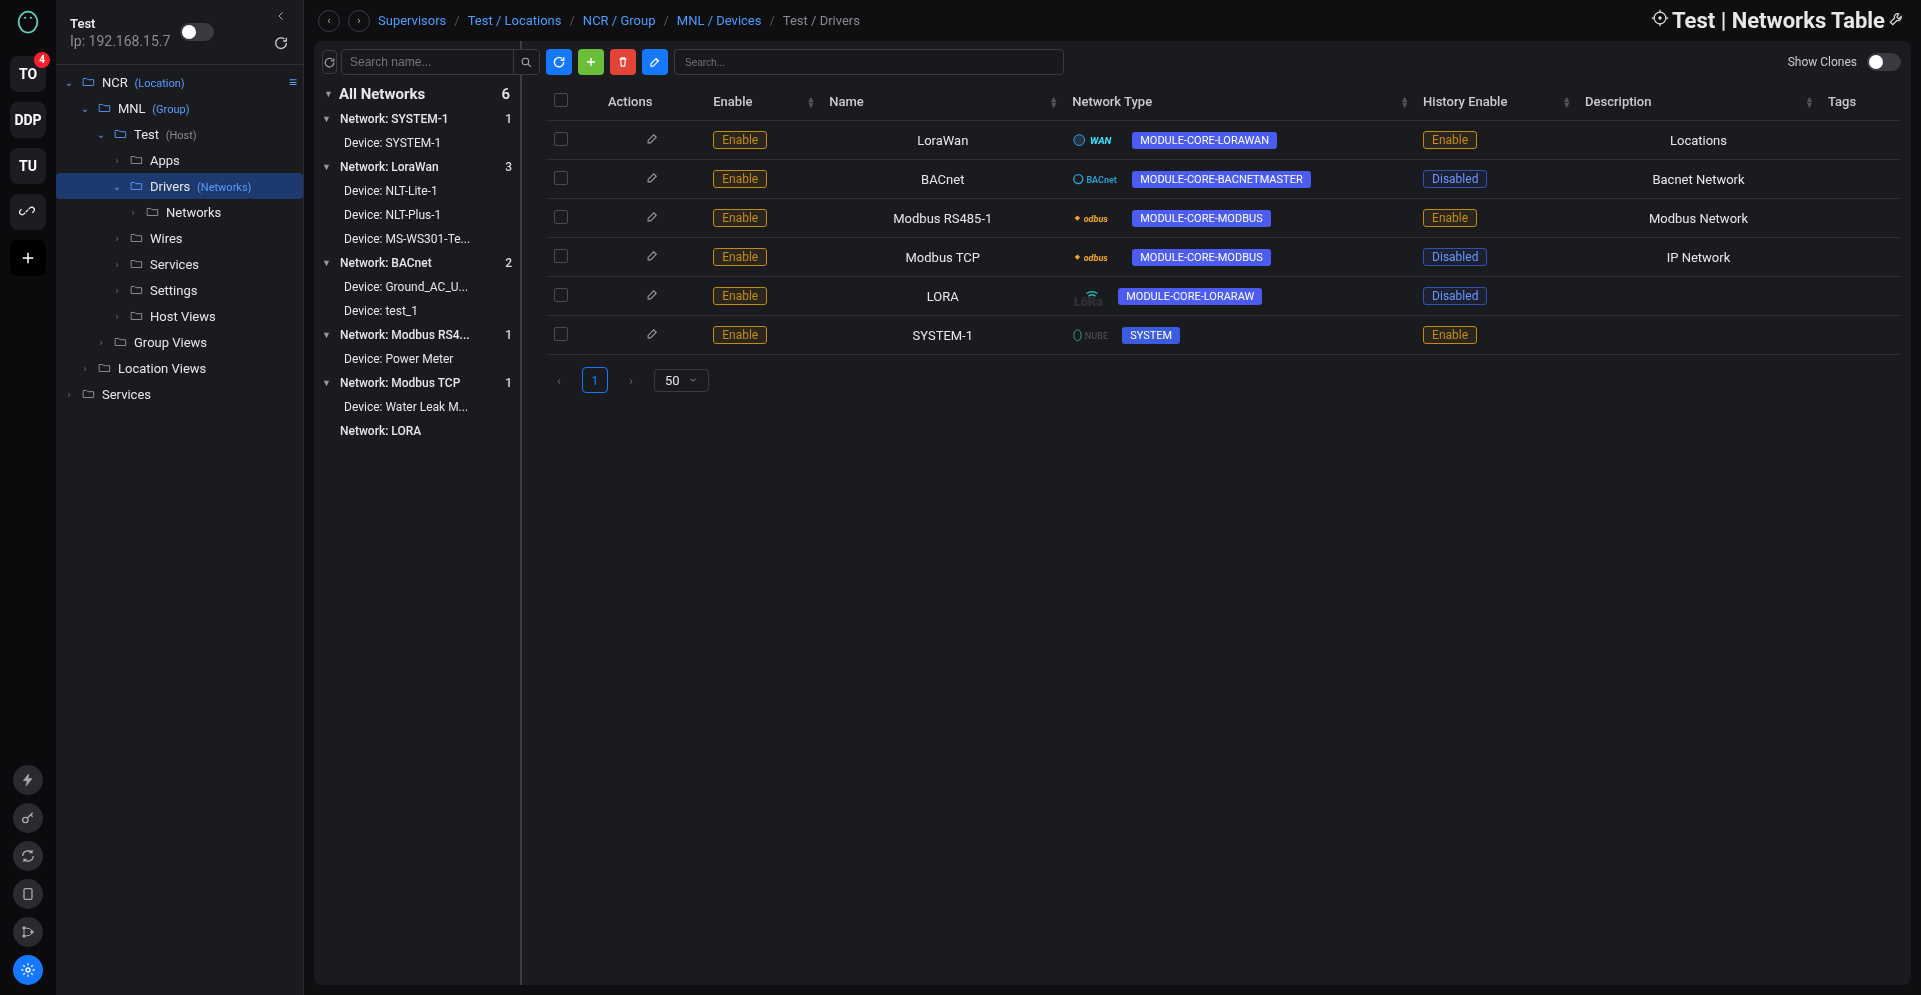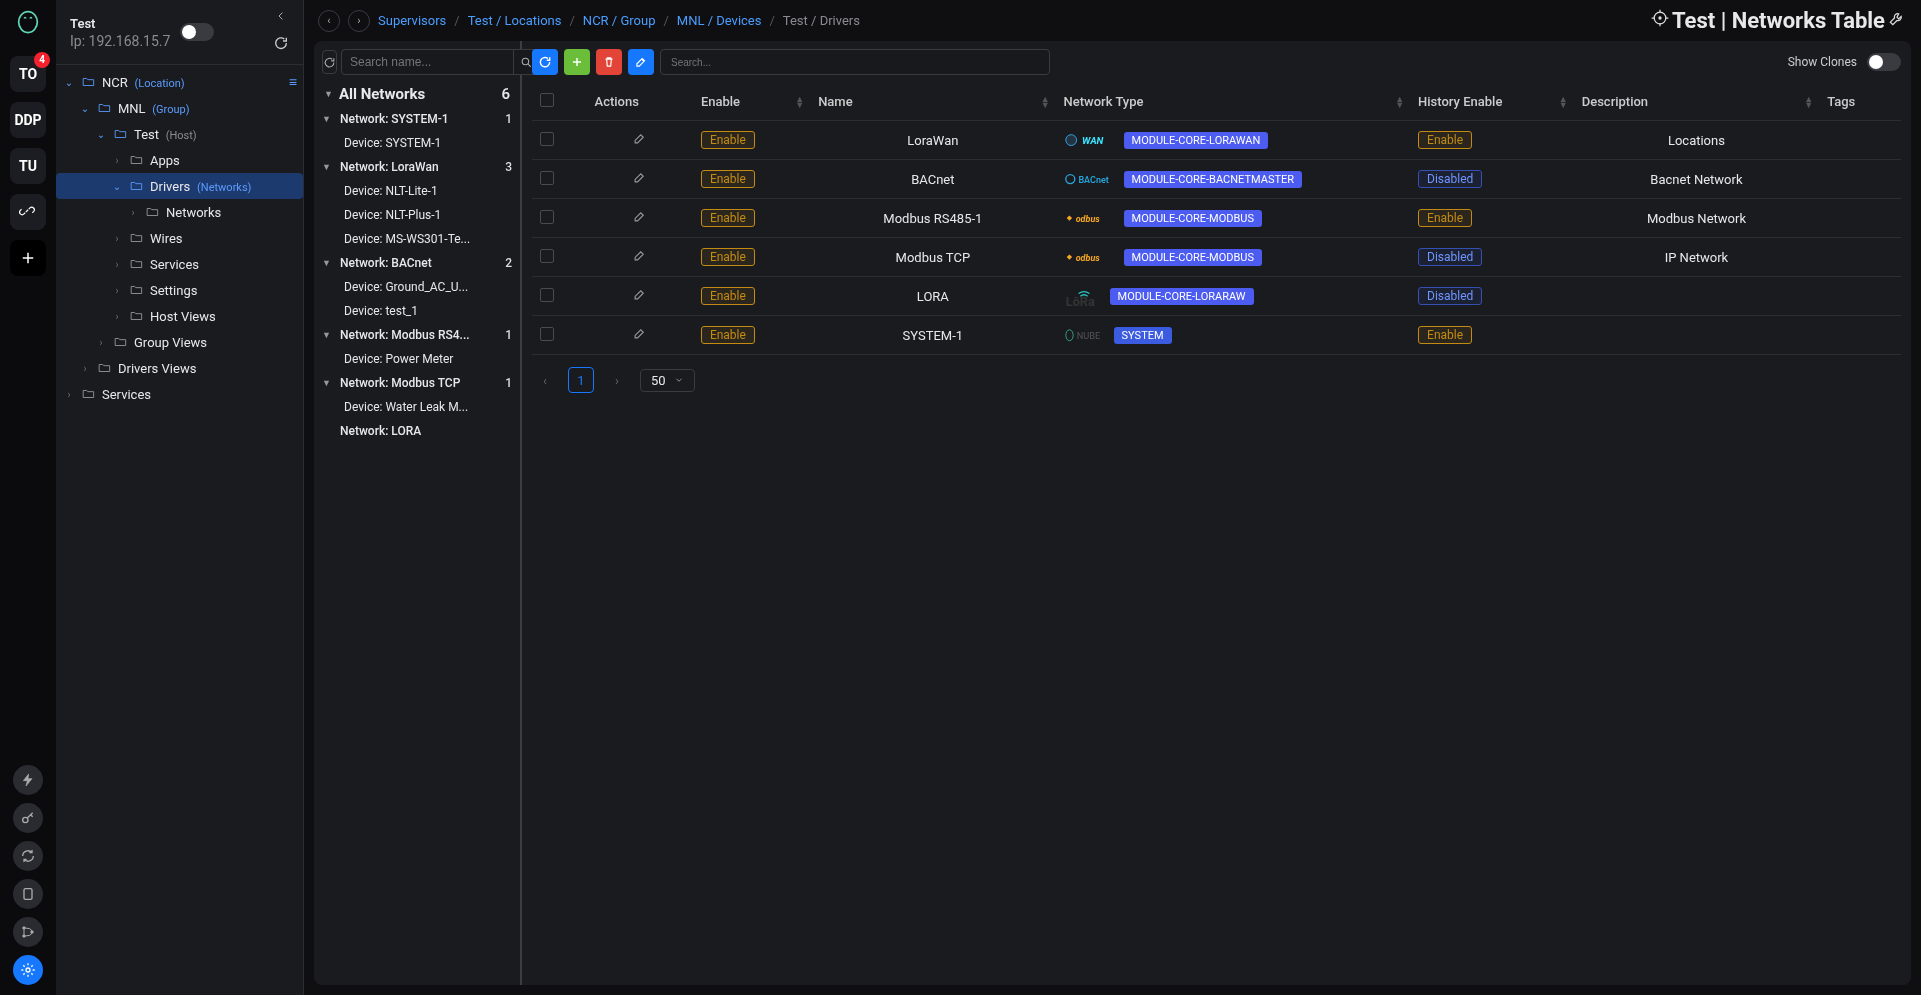--- a/index.html
+++ b/index.html
@@ -72,21 +72,21 @@
 
   .topbar{display:flex;align-items:center;padding:8px 4px 8px 4px;gap:8px;}
   .navbtn{width:22px;height:22px;border:1px solid #3a3b41;border-radius:50%;display:flex;align-items:center;justify-content:center;cursor:pointer;color:#aaa;font-size:11px;}
   .crumbs{display:flex;align-items:center;gap:8px;font-size:13px;}
   .crumbs a{color:var(--link);text-decoration:none;}
   .crumbs .sep{color:#555;}
   .crumbs .current{color:var(--muted);}
   .page-title-wrap{margin-left:auto;display:flex;align-items:flex-start;gap:2px;font-size:22px;font-weight:700;}
   .page-title-wrap svg{width:20px;height:20px;}
 
-  .content{flex:1;display:flex;gap:0;background:var(--panel);border-radius:8px;overflow:hidden;margin-bottom:10px;}
+  .content{flex:1;display:flex;gap:14px;background:var(--panel);border-radius:8px;overflow:hidden;margin-bottom:10px;}
 
   
   .netlist{width:208px;border-right:2px solid #3d3e44;padding:8px;display:flex;flex-direction:column;}
   .netlist .search-row{display:flex;gap:4px;align-items:center;margin-bottom:6px;}
   .netlist .refresh-mini{width:24px;height:24px;border:1px solid #3a3b41;border-radius:4px;display:flex;align-items:center;justify-content:center;cursor:pointer;}
   .netlist .search-box{flex:1;display:flex;align-items:center;border:1px solid #3a3b41;border-radius:4px;height:26px;background:#18191d;}
   .netlist .search-box input{flex:1;background:transparent;border:0;outline:0;color:var(--text);padding:0 8px;font-size:12px;}
   .netlist .search-box .sbtn{width:26px;height:26px;display:flex;align-items:center;justify-content:center;border-left:1px solid #3a3b41;cursor:pointer;}
   .netlist .header{display:flex;align-items:center;font-weight:700;font-size:15px;padding:4px 2px;}
   .netlist .header .count{margin-left:auto;font-weight:600;}
@@ -330,21 +330,21 @@
           </span>
           <span class="label">Group Views</span>
         </div>
         <div class="node l1">
           <span class="caret right">›</span>
           <span class="folder">
             <svg viewBox="0 0 24 20">
               <path d="M2 4 h6 l2 2 h10 v10 H2 Z" fill="none" stroke="#999" stroke-width="1.5"></path>
             </svg>
           </span>
-          <span class="label">Drivers Views</span>
+          <span class="label">Location Views</span>
         </div>
         <div class="node l0">
           <span class="caret right">›</span>
           <span class="folder">
             <svg viewBox="0 0 24 20">
               <path d="M2 4 h6 l2 2 h10 v10 H2 Z" fill="none" stroke="#999" stroke-width="1.5"></path>
             </svg>
           </span>
           <span class="label">Services</span>
         </div>

